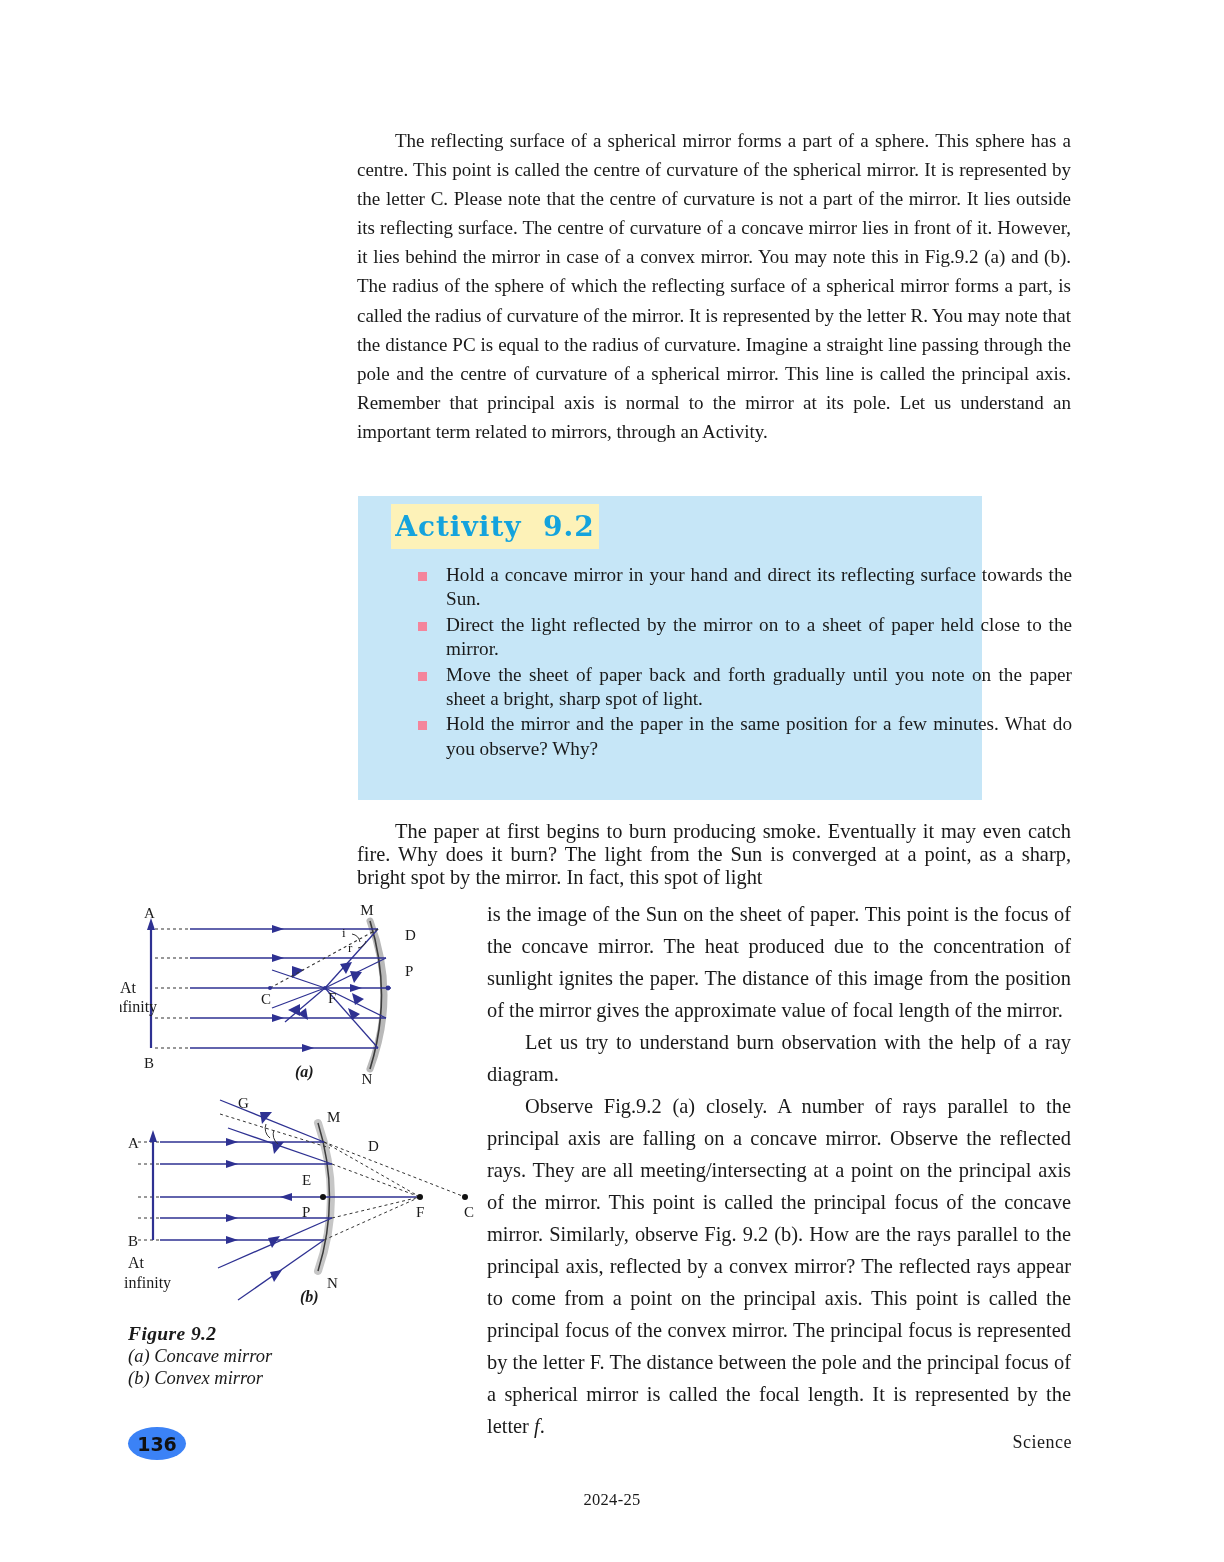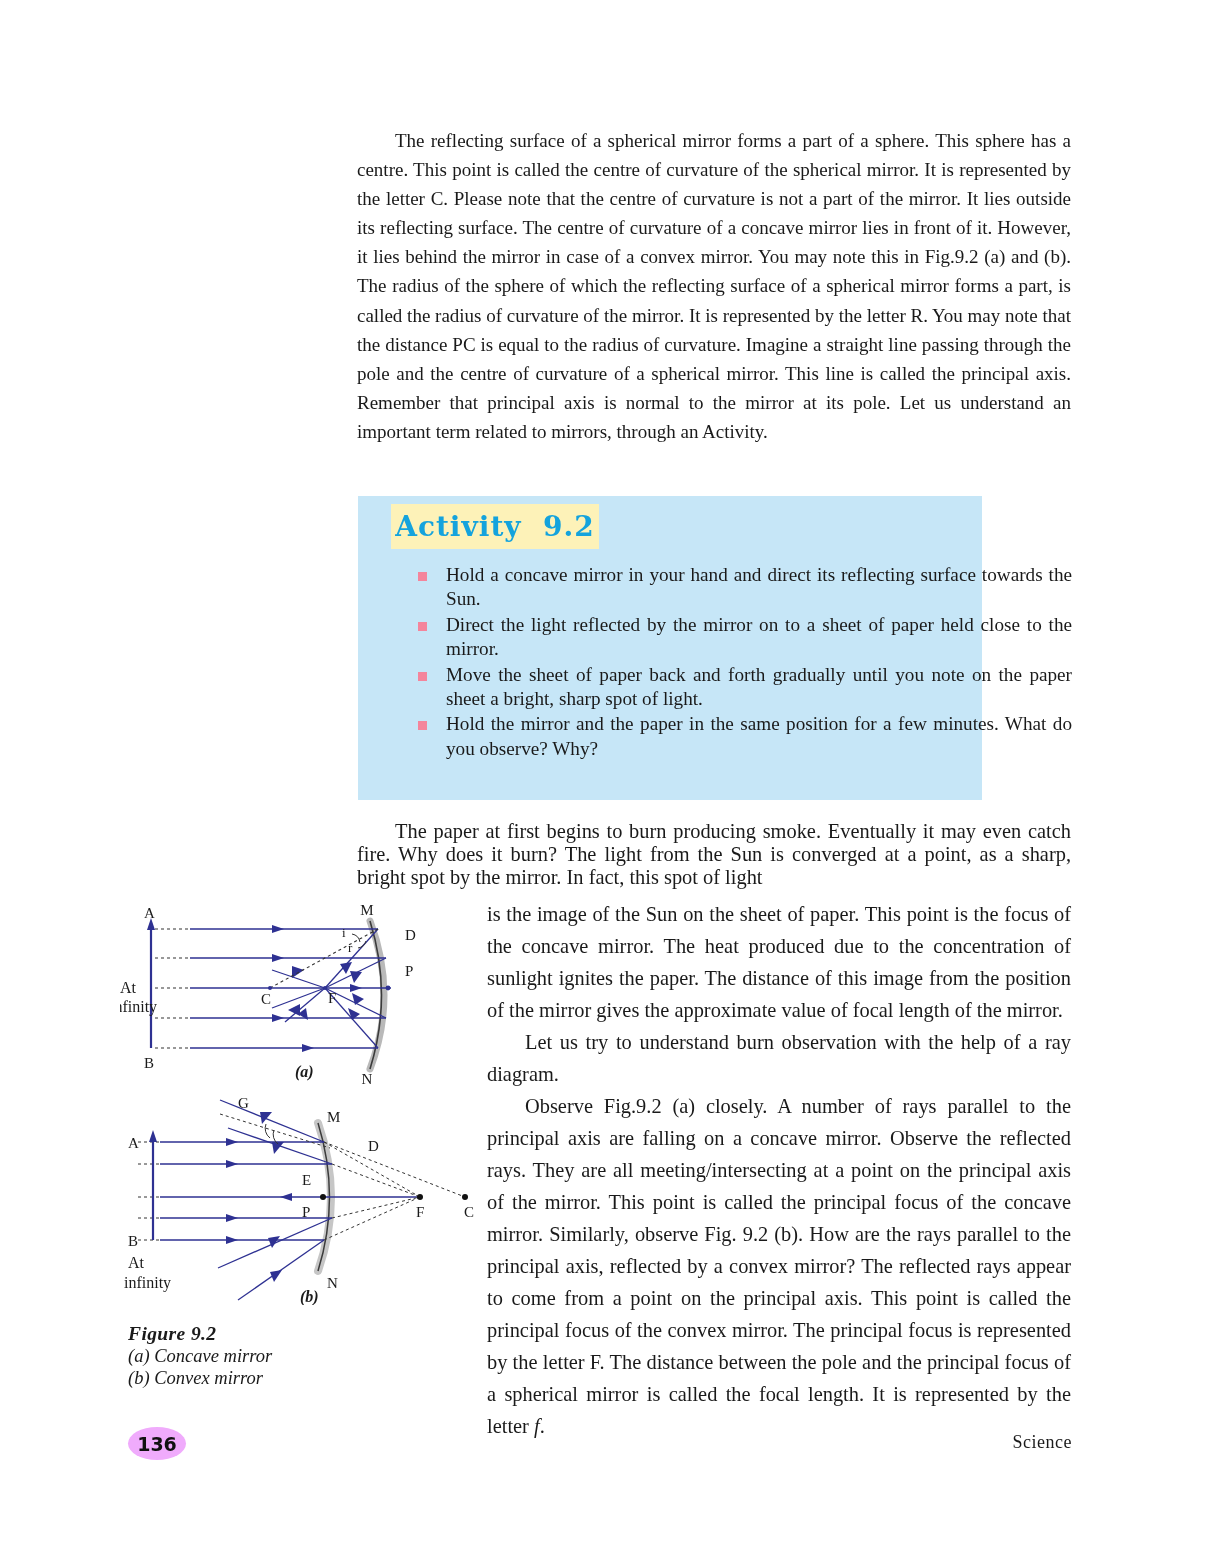--- a/index.html
+++ b/index.html
@@ -164,21 +164,21 @@
   }
   #fig-caption .figline { display: block; }
 
   
   #page-number-badge {
     position: absolute;
     left: 128px;
     top: 1427px;
     width: 58px;
     height: 33px;
-    background: #f0abfc;
+    background: #3b82f6;
     border-radius: 50%;
     display: flex;
     align-items: center;
     justify-content: center;
   }
   #page-number {
     font-family: "DejaVu Sans", sans-serif;
     font-weight: bold;
     font-size: 19px;
     color: #111;
@@ -424,14 +424,15 @@
   <div id="fig-caption">
     <span class="figtitle">Figure  9.2</span>
     <span class="figline">(a) Concave mirror</span>
     <span class="figline">(b) Convex mirror</span>
   </div>
 
   <div id="page-number-badge">
     <span id="page-number">136</span>
   </div>
   <div id="footer-subject">Science</div>
+  <div id="footer-year">2024-25</div>
 
 </div>
 
 </body></html>

